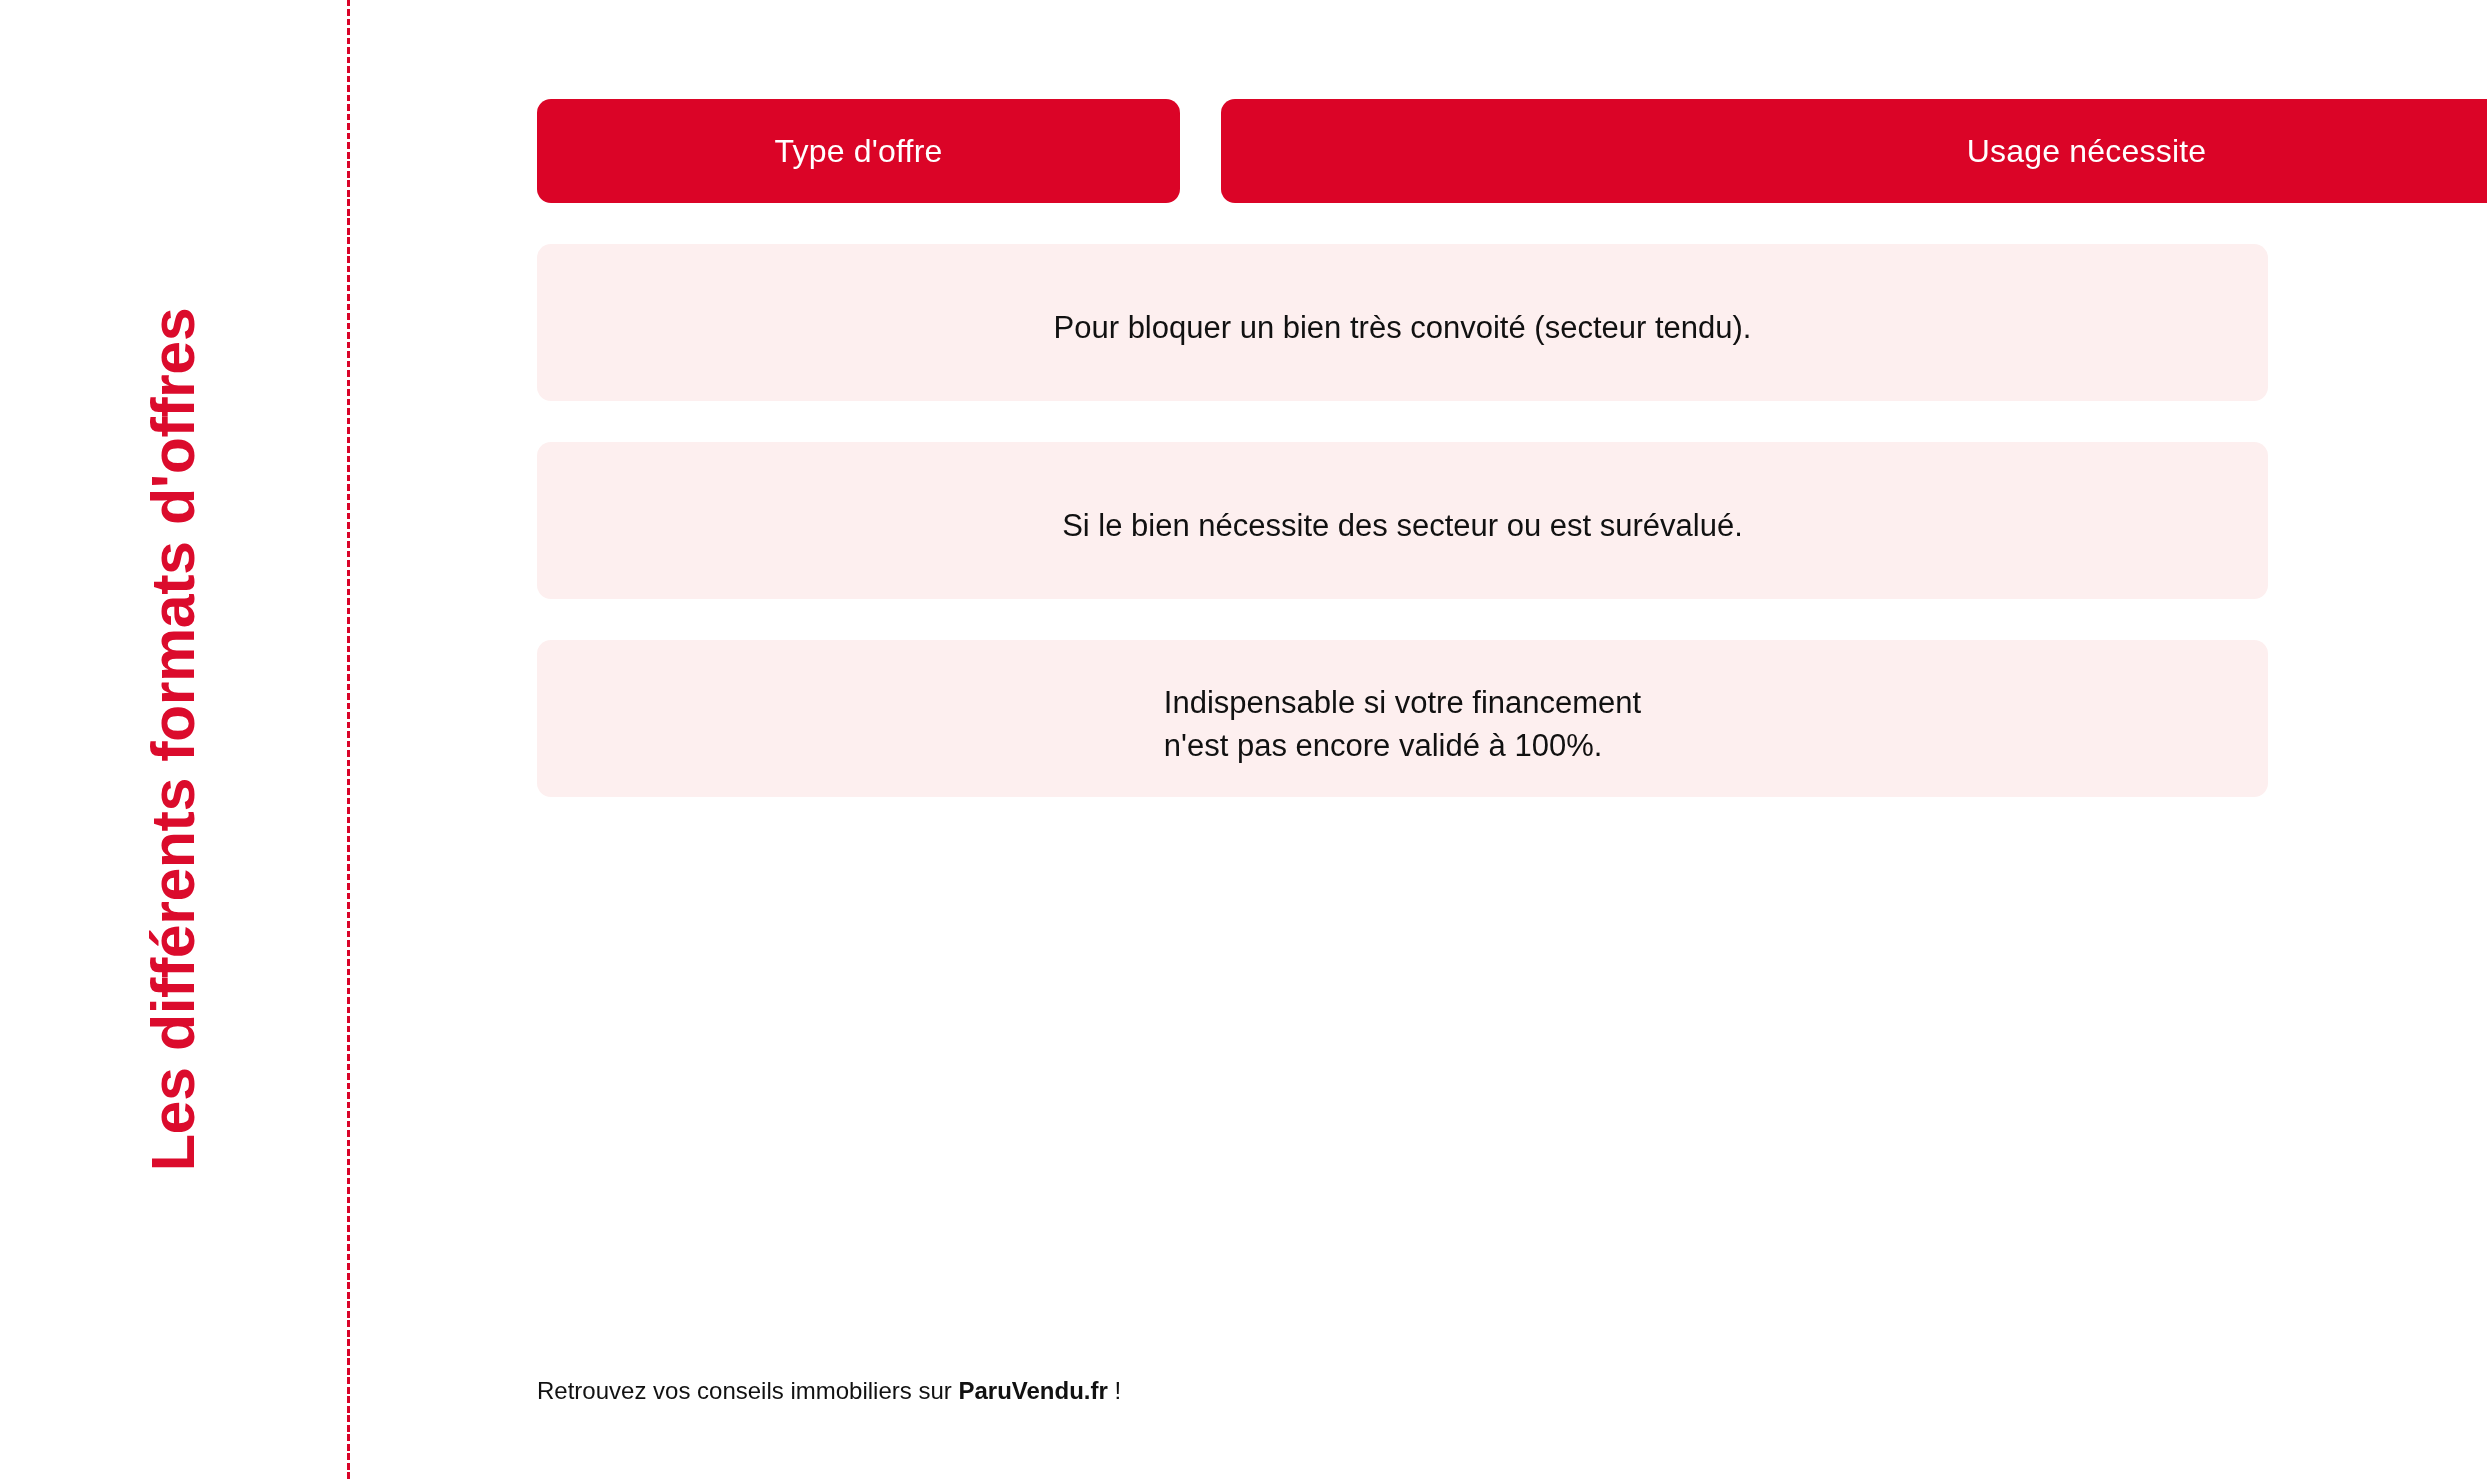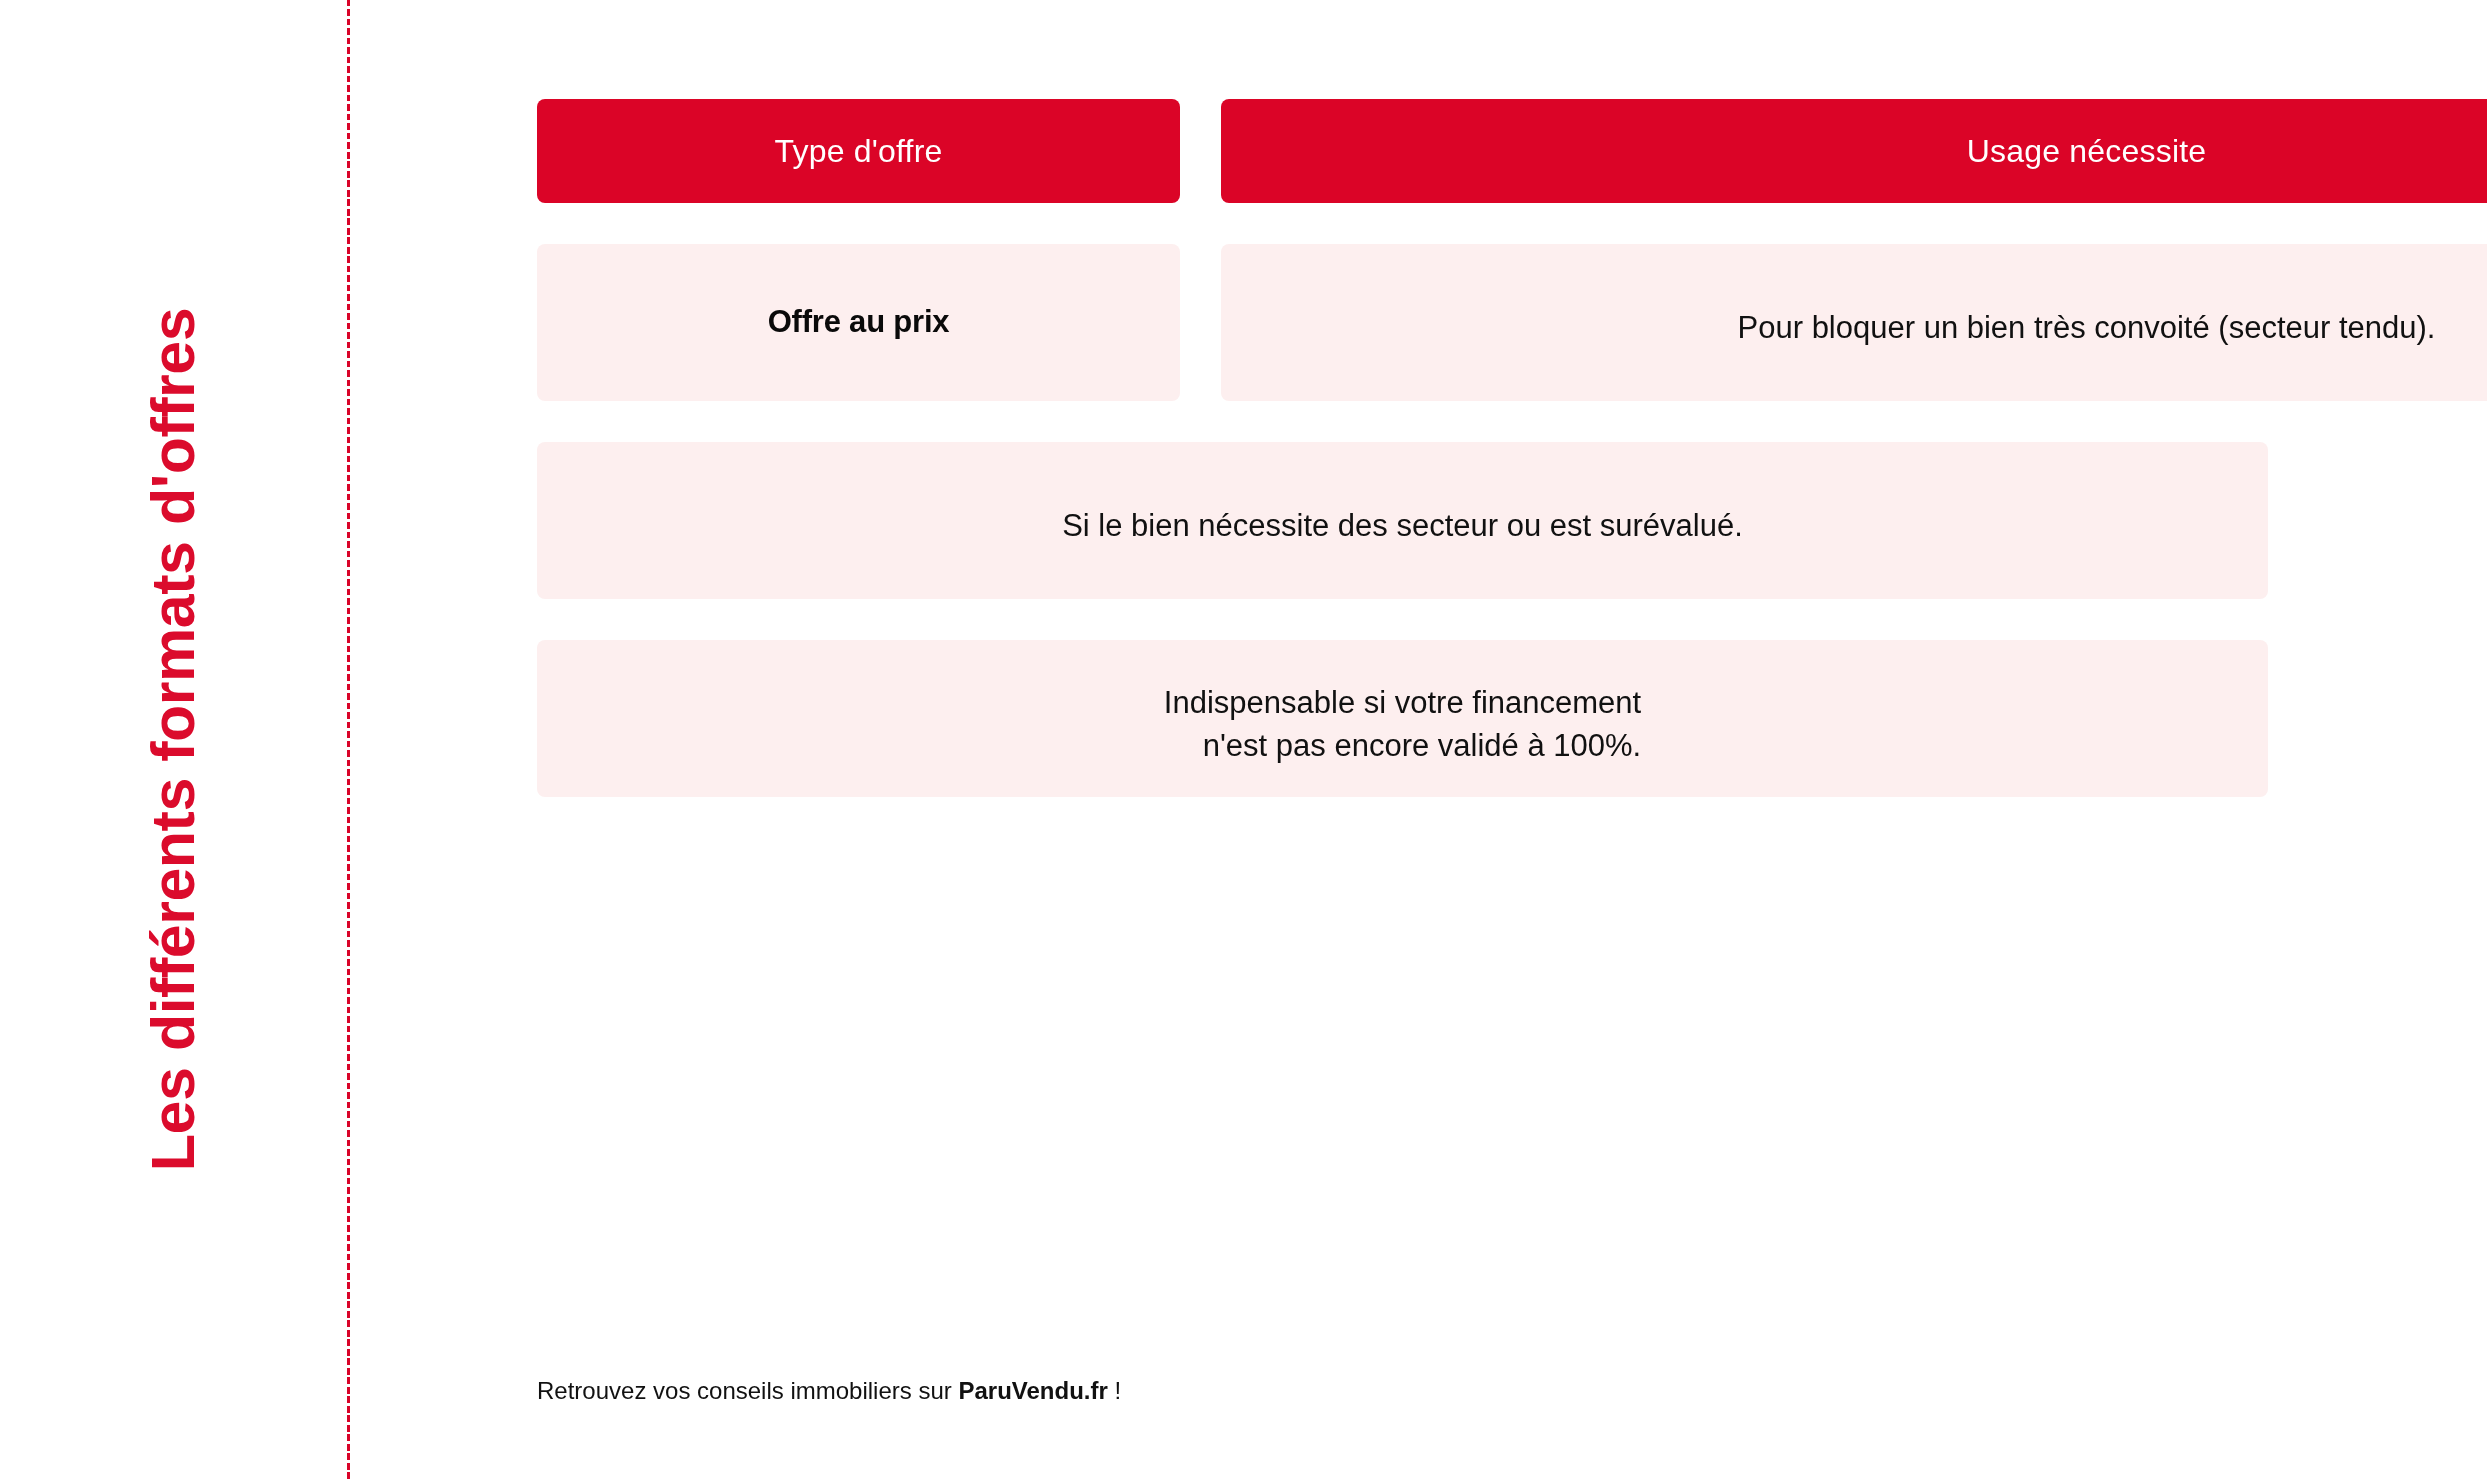--- a/index.html
+++ b/index.html
@@ -78,27 +78,27 @@
     width: 2415px;
   }
 
   .t-row {
     display: flex;
     gap: 41px;
     margin-bottom: 41px;
   }
 
   .cell {
-    border-radius: 8px;
+    border-radius: 14px;
     display: flex;
     align-items: center;
     justify-content: center;
     box-sizing: border-box;
     padding: 0 20px;
-    text-align: right;
+    text-align: left;
   }
 
   .col-a { width: 643px; flex: 0 0 643px; }
   .col-b { width: 1731px; flex: 0 0 1731px; }
 
   
   .t-row.header .cell {
     background: #DB0427;
     height: 104px;
   }
@@ -177,23 +177,20 @@
     <div class="t-row header">
       <div class="cell col-a">
         <span class="head-text">Type d'offre</span>
       </div>
       <div class="cell col-b">
         <span class="head-text">Usage nécessite</span>
       </div>
     </div>
 
     <div class="t-row body">
-      <div class="cell col-a">
-        <span class="label-text">Offre au prix</span>
-      </div>
       <div class="cell col-b">
         <span class="desc-text">Pour bloquer un bien très convoité (secteur tendu).</span>
       </div>
     </div>
 
     <div class="t-row body">
       <div class="cell col-b">
         <span class="desc-text">Si le bien nécessite des secteur ou est surévalué.</span>
       </div>
     </div>

